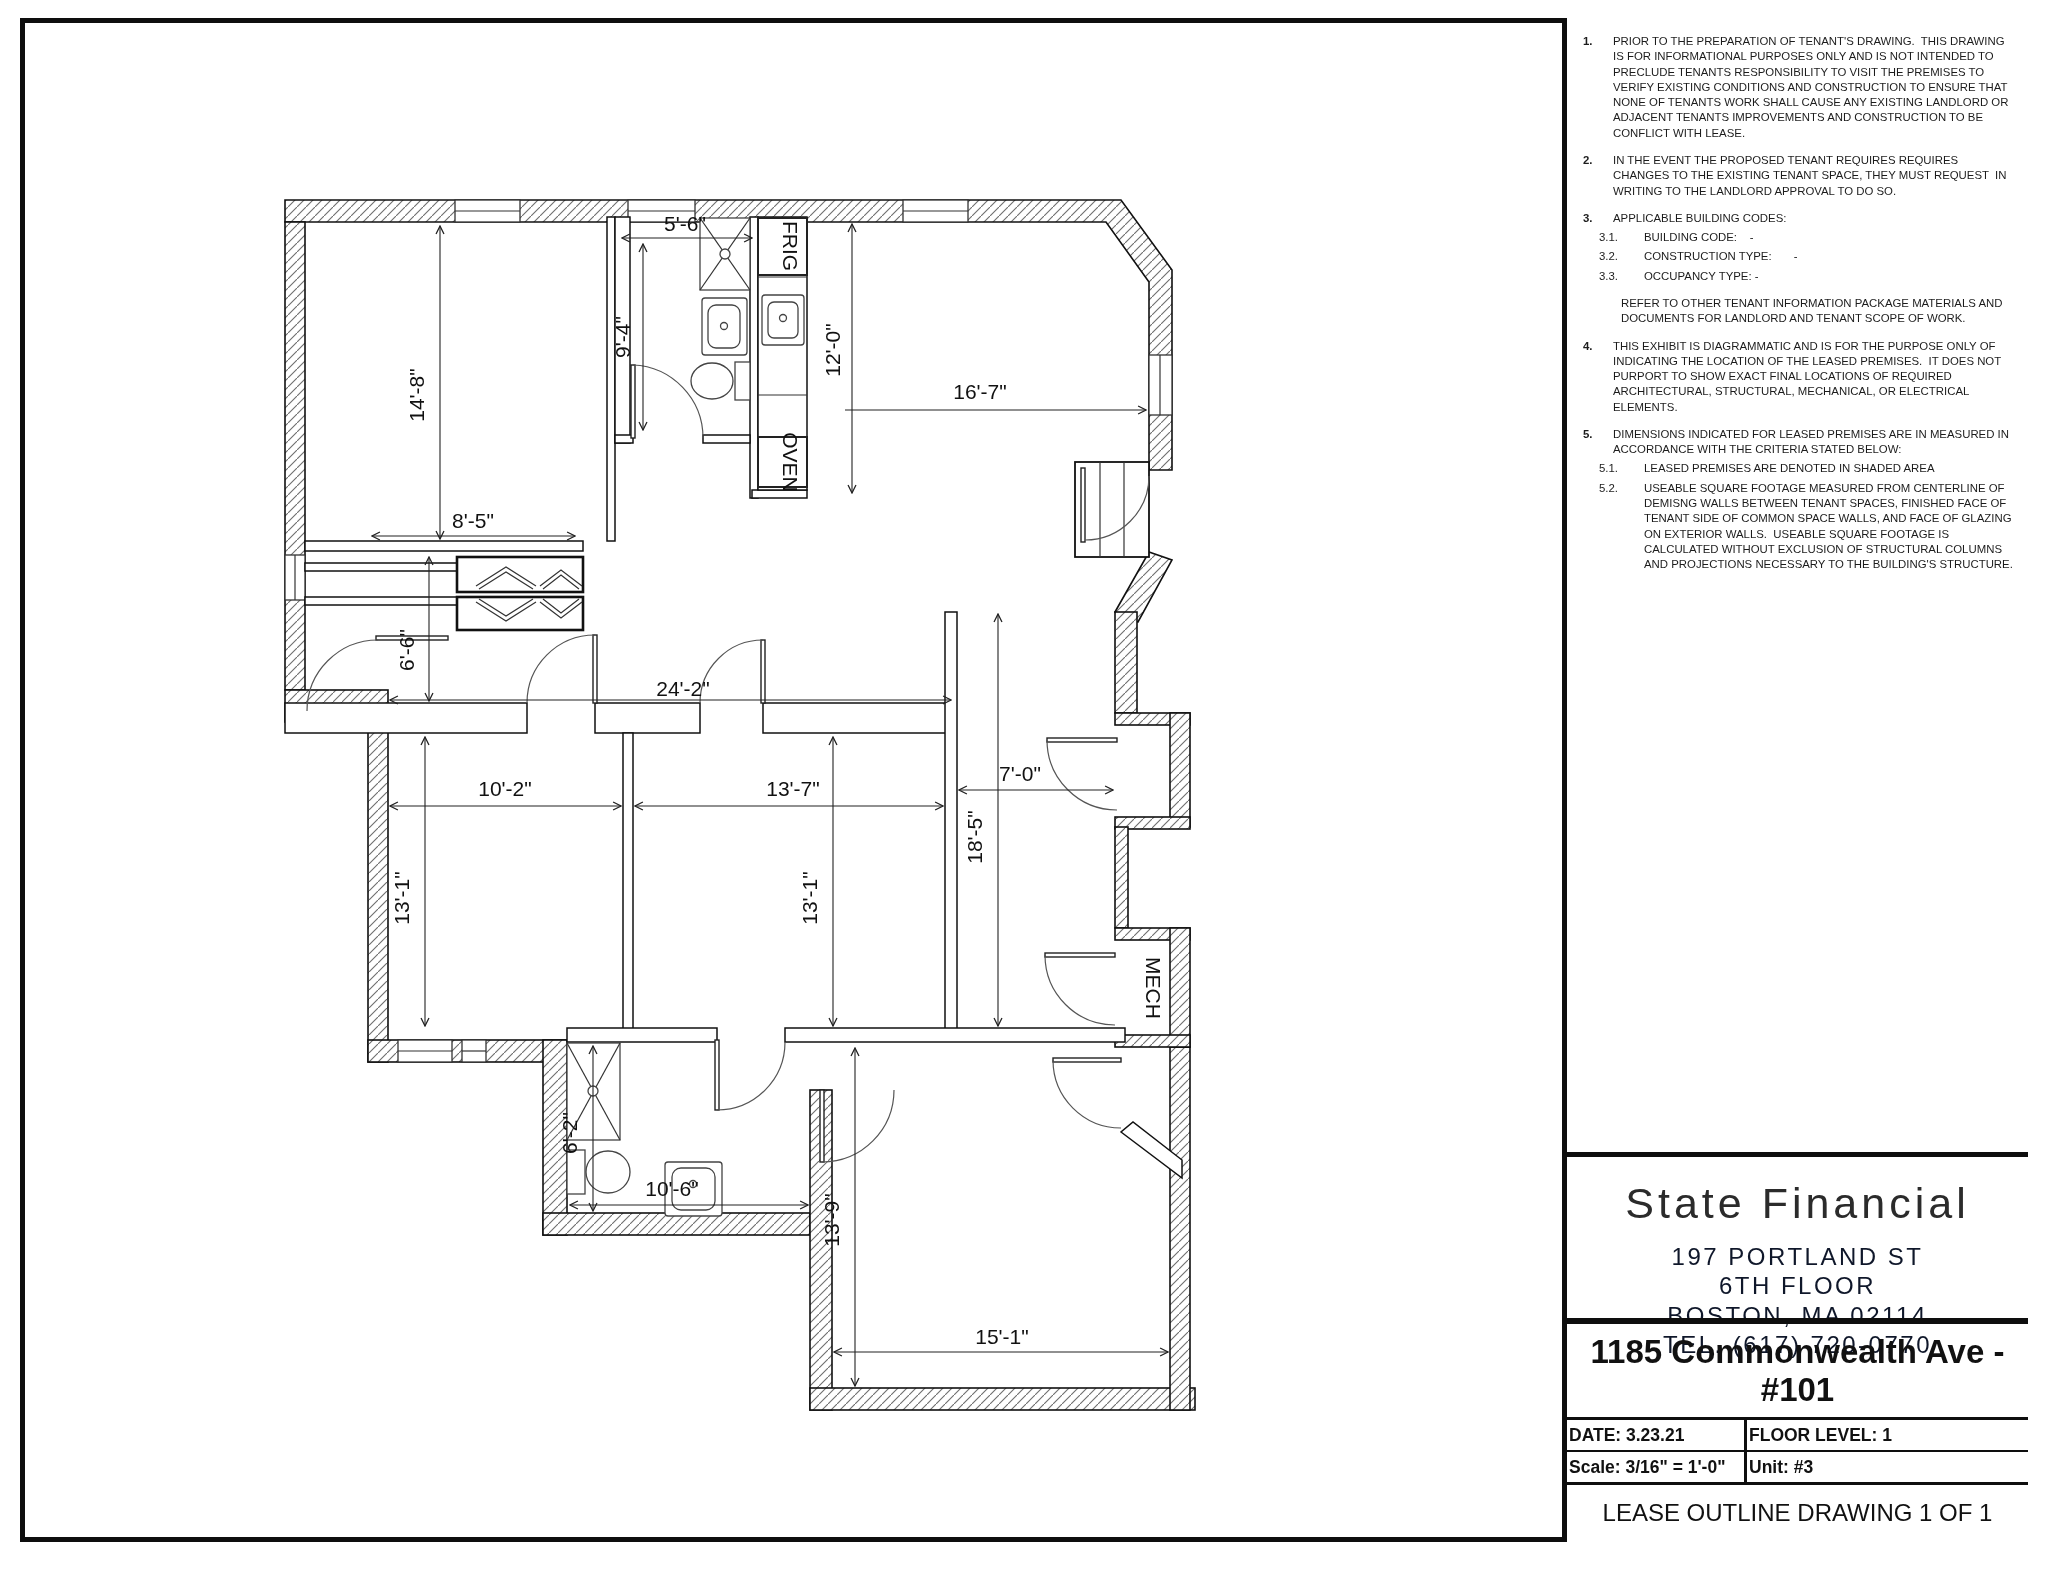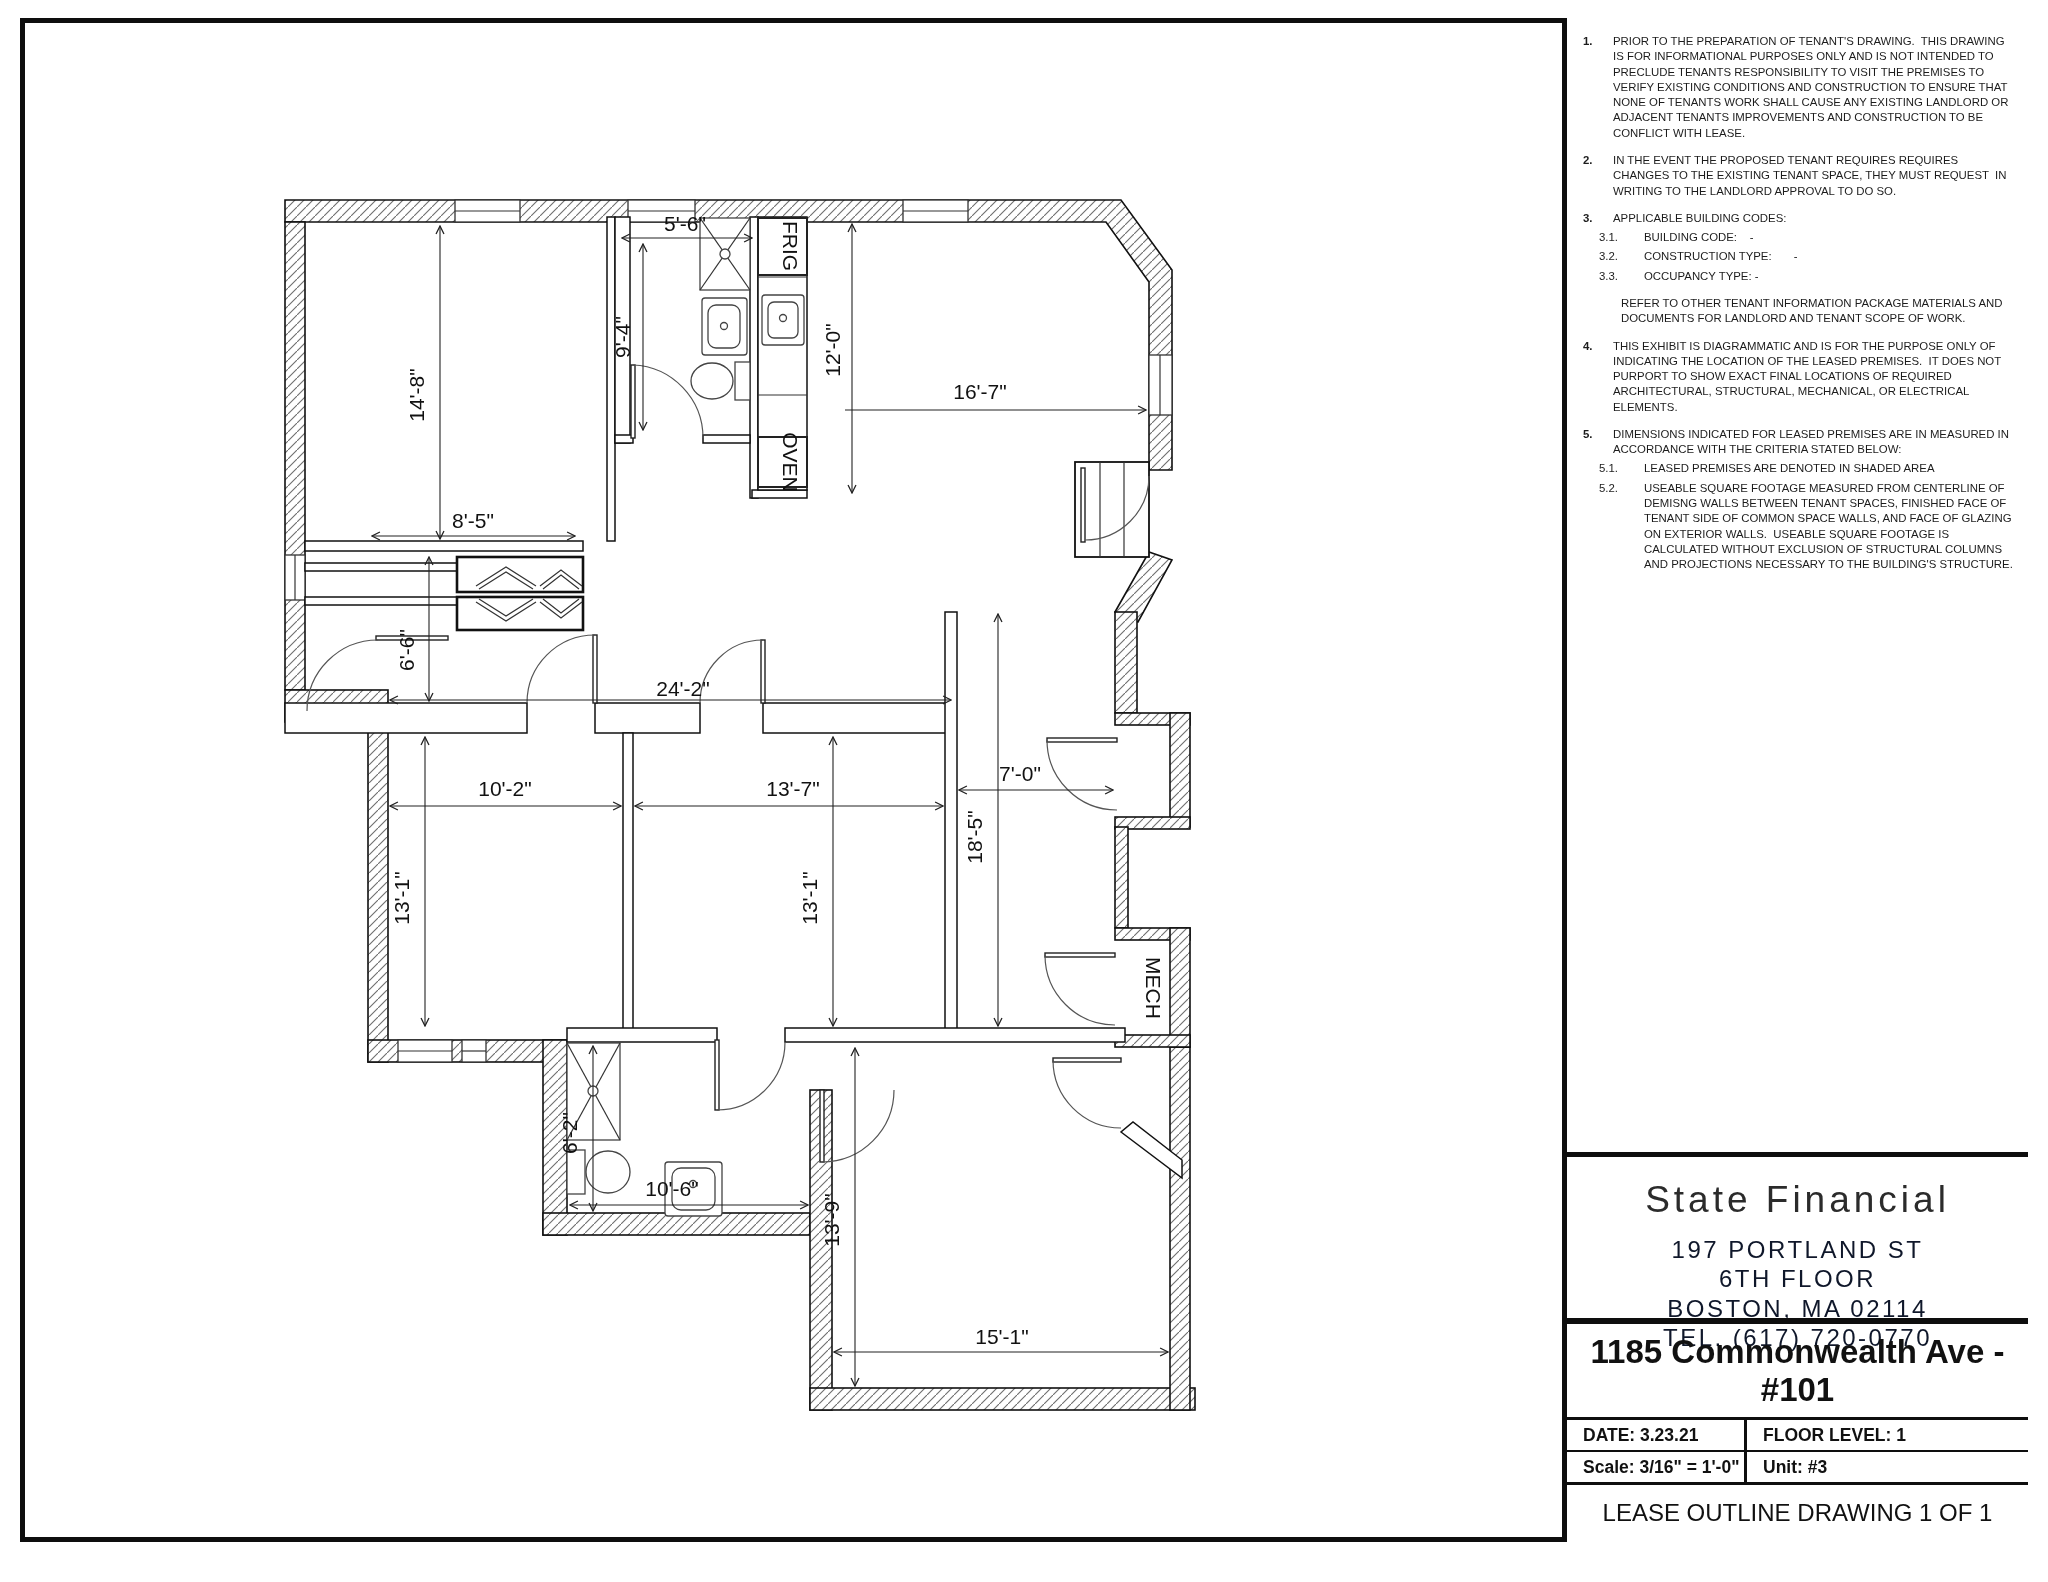--- a/index.html
+++ b/index.html
@@ -29,30 +29,30 @@
   .note.main { margin-top:12px; }
   .note.main:first-child { margin-top:0; }
   .note .nnum { flex:0 0 30px; font-weight:700; }
   .note .ntxt { flex:1; white-space:pre-wrap; }
   .note.sub { margin-left:16px;gap:9px; }
   .note.sub .nnum { flex:0 0 36px; font-weight:400; }
   .note.cont .ntxt { padding-left:8px; }
 
   .logo-block { border-top:5px solid #0e0e0e; text-align:center;
     height:166px; box-sizing:border-box; padding-top:22px; }
-  .company { font-size:37px; letter-spacing:4px; color:#2b2b2b; margin-bottom:14px; }
+  .company { font-size:43px; letter-spacing:4px; color:#2b2b2b; margin-bottom:14px; }
   .addr-line { font-size:24px; letter-spacing:2.5px; color:#0f172a; line-height:1.22; }
 
   .title-block { border-top:6px solid #0e0e0e; }
   .prop-title { font-weight:700; font-size:33px; text-align:center;
     padding:9px 4px 8px 4px; }
   .tb-grid { border-top:3px solid #0e0e0e; }
   .tb-row { display:flex; height:30px; align-items:center; }
   .tb-row + .tb-row { border-top:2px solid #0e0e0e; }
-  .tb-cell { font-size:17.5px; font-weight:700; padding-left:16px; box-sizing:border-box; }
+  .tb-cell { font-size:17.5px; font-weight:700; padding-left:2px; box-sizing:border-box; }
   .tb-left { flex:0 0 180px; border-right:3px solid #0e0e0e; height:100%;
     display:flex; align-items:center; }
   .tb-right { flex:1; }
   .tb-footer { border-top:3px solid #0e0e0e; text-align:center;
     font-size:24px; padding:14px 0 15px 0; }
 
   
   .xwall { fill:url(#hatch); stroke:#111; stroke-width:1.6; }
   .iwall { fill:#fff; stroke:#111; stroke-width:1.5; }
   .thin  { stroke:#333; stroke-width:1.2; fill:none; }

